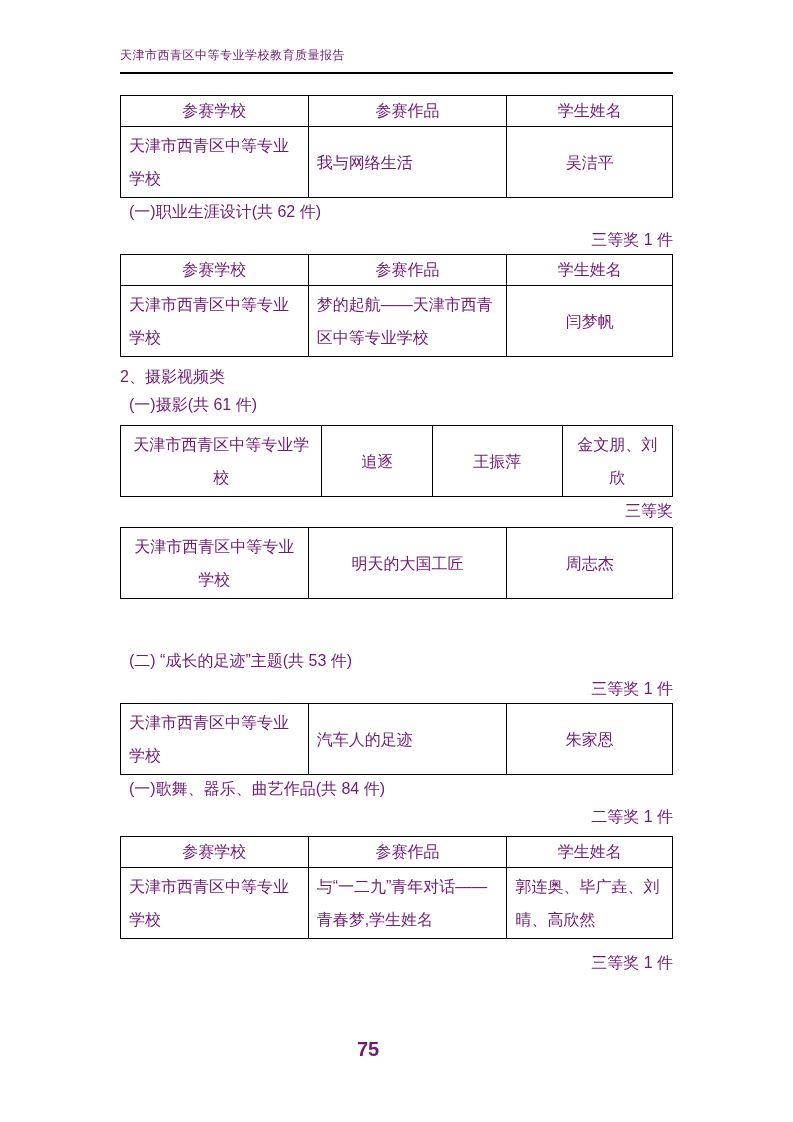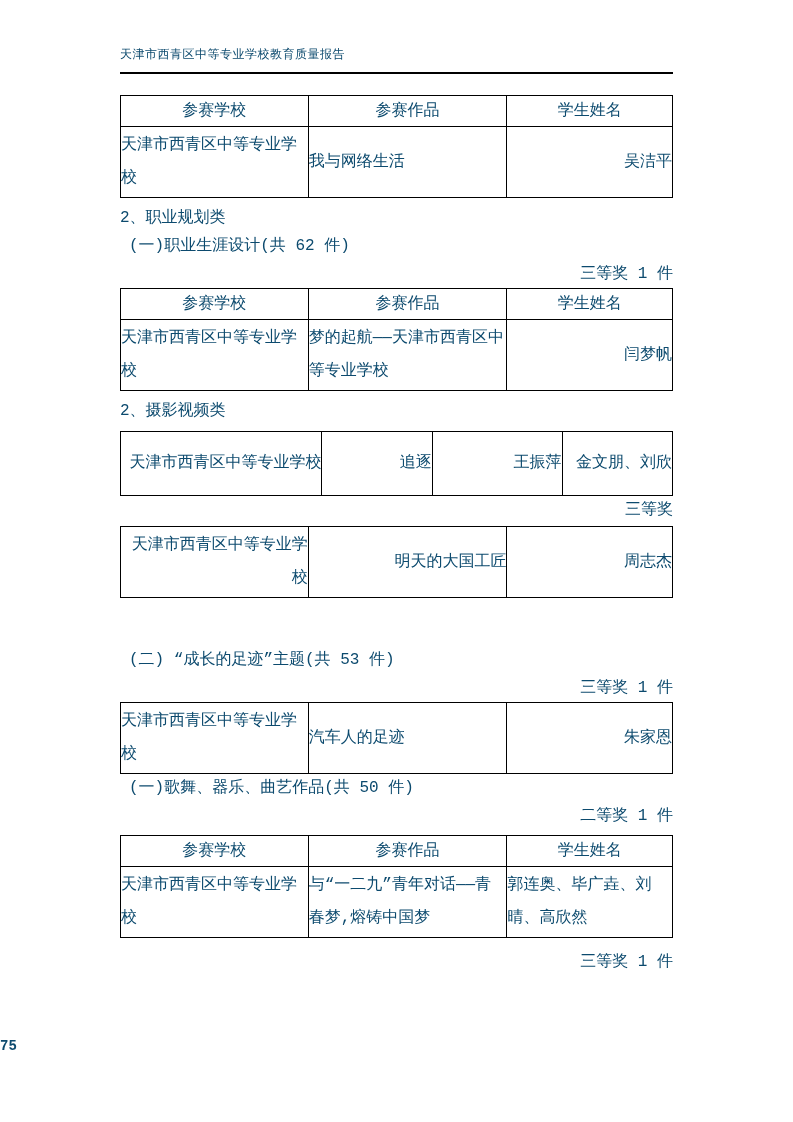--- a/index.html
+++ b/index.html
@@ -1,22 +1,22 @@
 <!DOCTYPE html>
 <html><head>
 <meta charset="utf-8">
 <style>
   html, body { margin: 0; padding: 0; background: #ffffff; }
   .page {
     position: relative;
     width: 793px;
     height: 1122px;
     background: #ffffff;
-    color: #0c4a6e;
-    font-family: Liberation Mono, monospace;
+    color: #701a75;
+    font-family: Liberation Sans, sans-serif;
     overflow: hidden;
     border-radius: 31px;
   }
   .content { margin: 0 120px; width: 553px; }
 
   .doc-header {
     padding: 48px 0 9px 0;
     border-bottom: 2px solid #000;
     font-size: 12px;
     line-height: 15px;
@@ -24,30 +24,30 @@
   }
 
   table {
     border-collapse: collapse;
     table-layout: fixed;
     width: 100%;
   }
   td {
     border: 1px solid #000;
     font-size: 16px;
-    padding: 2px 0;
+    padding: 2px 8px;
     vertical-align: middle;
     overflow: hidden;
     word-break: break-all;
   }
   tr.hd td { height: 26px; text-align: center; line-height: 24px; }
   tr.dr td { line-height: 33px; height: 62px; }
   tr.dr.single td { height: 59px; }
   td.al { text-align: left; }
-  td.ac { text-align: right; }
+  td.ac { text-align: center; }
 
   
   col.c1 { width: 34%; }
   col.c2 { width: 36%; }
   col.c3 { width: 30%; }
   
   col.d1 { width: 36.5%; }
   col.d2 { width: 20%; }
   col.d3 { width: 23.5%; }
   col.d4 { width: 20%; }
@@ -62,21 +62,22 @@
   #t-network { margin-top: 21px; }
   #t-photo-first { margin-top: 6px; }
   #t-photo-third { margin-top: 2px; }
   #t-talent { margin-top: 5px; }
 
   .footer {
     position: absolute;
     top: 1038px;
     left: 0;
     width: 736px;
-    font-size: 14px;
+    text-align: center;
+    font-size: 20px;
     font-weight: bold;
   }
 </style>
 </head>
 <body>
 
 <div class="page">
 
   <div class="content">
 
@@ -97,21 +98,20 @@
         <td>学生姓名</td>
       </tr>
       <tr class="dr">
         <td class="al">天津市西青区中等专业学校</td>
         <td class="al">我与网络生活</td>
         <td class="ac">吴洁平</td>
       </tr>
     </tbody>
       </table>
 
-    <p class="h1">2、职业规划类</p>
     <p class="sub">(一)职业生涯设计(共 62 件)</p>
     <p class="award">三等奖 1 件</p>
 
     <table id="t-career">
       <colgroup>
           <col class="c1">
           <col class="c2">
           <col class="c3">
         </colgroup>
       <tbody>
@@ -122,20 +122,21 @@
       </tr>
       <tr class="dr">
         <td class="al">天津市西青区中等专业学校</td>
         <td class="al">梦的起航——天津市西青区中等专业学校</td>
         <td class="ac">闫梦帆</td>
       </tr>
     </tbody>
       </table>
 
     <p class="h1">2、摄影视频类</p>
+    <p class="sub">(一)摄影(共 61 件)</p>
 
     <table id="t-photo-first">
       <colgroup>
           <col class="d1">
           <col class="d2">
           <col class="d3">
           <col class="d4">
         </colgroup>
       <tbody>
           <tr class="dr single">
@@ -175,38 +176,38 @@
         </colgroup>
       <tbody>
           <tr class="dr">
         <td class="al">天津市西青区中等专业学校</td>
         <td class="al">汽车人的足迹</td>
         <td class="ac">朱家恩</td>
       </tr>
     </tbody>
       </table>
 
-    <p class="sub">(一)歌舞、器乐、曲艺作品(共 50 件)</p>
+    <p class="sub">(一)歌舞、器乐、曲艺作品(共 84 件)</p>
     <p class="award">二等奖 1 件</p>
 
     <table id="t-talent">
       <colgroup>
           <col class="c1">
           <col class="c2">
           <col class="c3">
         </colgroup>
       <tbody>
           <tr class="hd">
         <td>参赛学校</td>
         <td>参赛作品</td>
         <td>学生姓名</td>
       </tr>
       <tr class="dr">
         <td class="al">天津市西青区中等专业学校</td>
-        <td class="al">与“一二九”青年对话——青春梦,熔铸中国梦</td>
+        <td class="al">与“一二九”青年对话——青春梦,学生姓名</td>
         <td class="al">郭连奥、毕广垚、刘晴、高欣然</td>
       </tr>
     </tbody>
       </table>
 
     <p class="award award-last">三等奖 1 件</p>
 
   </div>
 
   <div class="footer">

